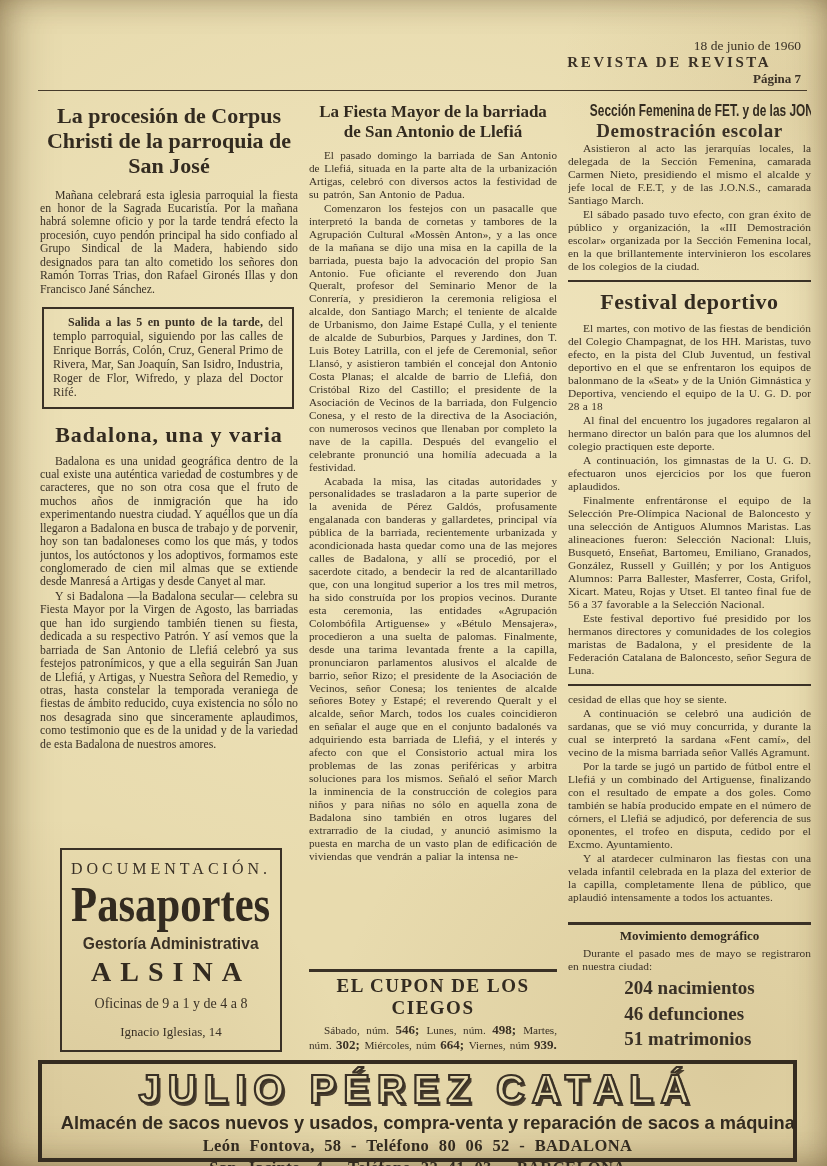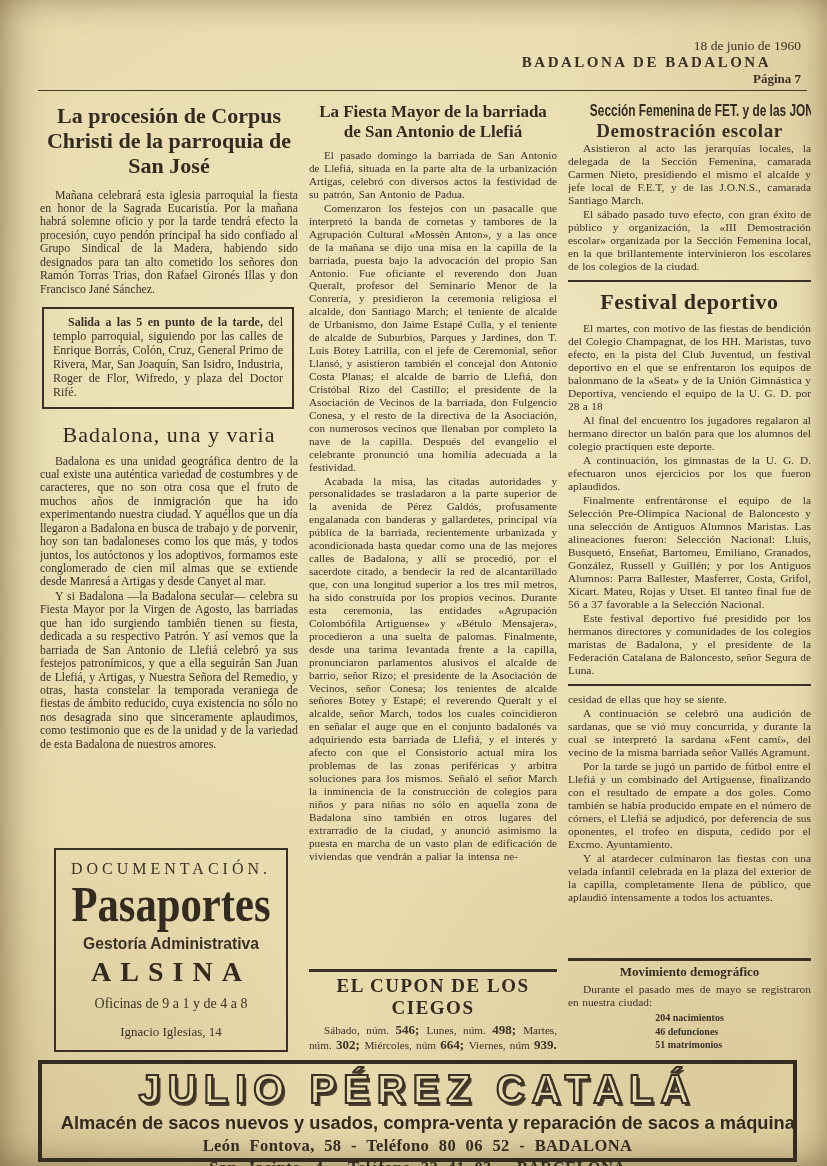--- a/index.html
+++ b/index.html
@@ -21,36 +21,36 @@
   }
   
   .masthead{display:flex;justify-content:space-between;align-items:flex-end;padding:38px 26px 3px 42px;flex-direction:column;}
   .issue-date{font-size:13.5px;}
   .mast-title{font-size:15px;font-weight:bold;letter-spacing:2.5px;transform:translateX(-30px);}
   .page-number{font-size:13px;font-weight:bold;}
   .header-rule{border-top:1.6px solid #463b2b;margin:0 20px 0 38px;}
   
   .columns{display:flex;gap:11px;padding:11px 16px 0 40px;}
   .col{display:flex;flex-direction:column;height:950px;overflow:hidden;}
-  .col-left{width:258px;}
+  .col-left{width:258px;align-items:center;}
   .col-mid{width:248px;gap:21px;}
   .col-right{flex:1;}
   .flow{flex:1 1 auto;min-height:0;overflow:hidden;}
   p{margin:0;text-align:justify;text-indent:15px;}
   .col-left p{font-size:11.8px;line-height:1.14;}
   .col-mid p{font-size:11.2px;line-height:1.155;word-spacing:1.4px;}
   .col-right p{font-size:11.4px;line-height:1.14;word-spacing:0.6px;}
   p + p{margin-top:1px;}
   .no-indent{text-indent:0;}
   b{font-weight:bold;}
   
   .corpus-title{font-size:22px;line-height:1.13;text-align:center;font-weight:bold;margin:2px 0 10px;color:#332b20;}
   .route-box{border:2px solid #3a3126;padding:7px 9px;margin:11px 4px 13px 2px;}
   .route-box p{font-size:12px;line-height:1.16;}
-  .badalona-title{font-size:22px;text-align:center;font-weight:normal;margin:4px 0 7px;letter-spacing:1px;color:#332b20;}
+  .badalona-title{font-size:22px;text-align:center;font-weight:bold;margin:4px 0 7px;letter-spacing:1px;color:#332b20;}
   
   .alsina{border:2.5px solid #3a3126;margin:auto 10px 0 14px;padding:10px 6px 10px;text-align:center;flex:0 0 auto;}
   .alsina-doc{font-size:16px;letter-spacing:4px;}
   .alsina-product{font-size:44px;font-weight:bold;line-height:1.05;transform:scale(0.97,1.16);margin:4px 0 2px;color:#332b20;}
   .alsina-sub{font-family:"Liberation Sans","DejaVu Sans",sans-serif;font-weight:bold;font-size:17px;margin-top:6px;transform:scaleX(0.92);}
   .alsina-name{font-size:28px;font-weight:bold;letter-spacing:9px;margin-top:2px;color:#332b20;}
   .alsina-hours{font-size:14px;margin-top:8px;}
   .alsina-addr{font-size:13px;margin-top:12px;}
   
   .fiesta-title{font-size:17px;line-height:1.18;text-align:center;font-weight:bold;margin:0 0 7px;color:#332b20;}
@@ -61,41 +61,41 @@
   .cupon-line b{font-size:13px;}
   
   .sf-title{font-family:"Liberation Sans","DejaVu Sans",sans-serif;font-weight:bold;font-size:14.5px;text-align:center;white-space:nowrap;transform:scale(0.82,1.12);margin:0 0 2px;color:#332b20;}
   .sf-sub{font-size:19px;font-weight:bold;text-align:center;margin:1px 0 0;letter-spacing:0.6px;}
   .rule-thin{border-top:2.5px solid #3a3126;margin:7px 0;}
   .festival-title{font-size:22px;text-align:center;font-weight:bold;margin:2px 0 7px;letter-spacing:0.5px;color:#332b20;}
   .demografia{flex:0 0 auto;margin-top:auto;padding-top:2px;}
   .demo-title{font-size:13px;font-weight:bold;text-align:center;margin:1px 0 3px;color:#332b20;}
   .demo-intro{font-size:11.6px;}
   .demo-stats{text-align:center;margin-top:2px;}
-  .demo-stats-inner{display:inline-block;text-align:left;font-weight:bold;font-size:10px;line-height:1.35;}
+  .demo-stats-inner{display:inline-block;text-align:left;font-weight:bold;font-size:19px;line-height:1.35;}
   
   .ad-julio{margin:8px 30px 0 38px;border:4px solid #352c20;text-align:center;padding:4px 4px 8px;height:102px;box-sizing:border-box;}
   .julio-name{
     font-family:"Liberation Sans","DejaVu Sans",sans-serif;font-weight:bold;
     font-size:40px;letter-spacing:7px;line-height:1.08;color:#3a3126;
   }
   @supports (-webkit-text-stroke: 1px black){
     .julio-name{color:#e8dbae;-webkit-text-stroke:2.2px #3a3126;text-shadow:2.5px 2.5px 0 #4a3f2f;}
   }
   .julio-tagline{font-family:"Liberation Sans","DejaVu Sans",sans-serif;font-weight:bold;font-size:19px;white-space:nowrap;transform:scaleX(0.96);margin-top:1px;color:#332b20;}
   .julio-addr{font-size:16.5px;font-weight:bold;margin-top:2px;word-spacing:5px;letter-spacing:0.4px;color:#332b20;}
 </style>
 </head>
 <body>
 
 <div class="page">
 
   <header class="masthead">
     <span class="issue-date">18 de junio de 1960</span>
-    <span class="mast-title">BADALONA DE BADALONA</span>
+    <span class="mast-title">REVISTA DE REVISTA</span>
     <span class="page-number">Página 7</span>
   </header>
   <div class="header-rule"></div>
 
   <main class="columns">
 
     <section class="col col-left">
       <div class="flow">
         <article>
           <h1 class="corpus-title">La procesión de Corpus Christi de la parroquia de San José</h1>

